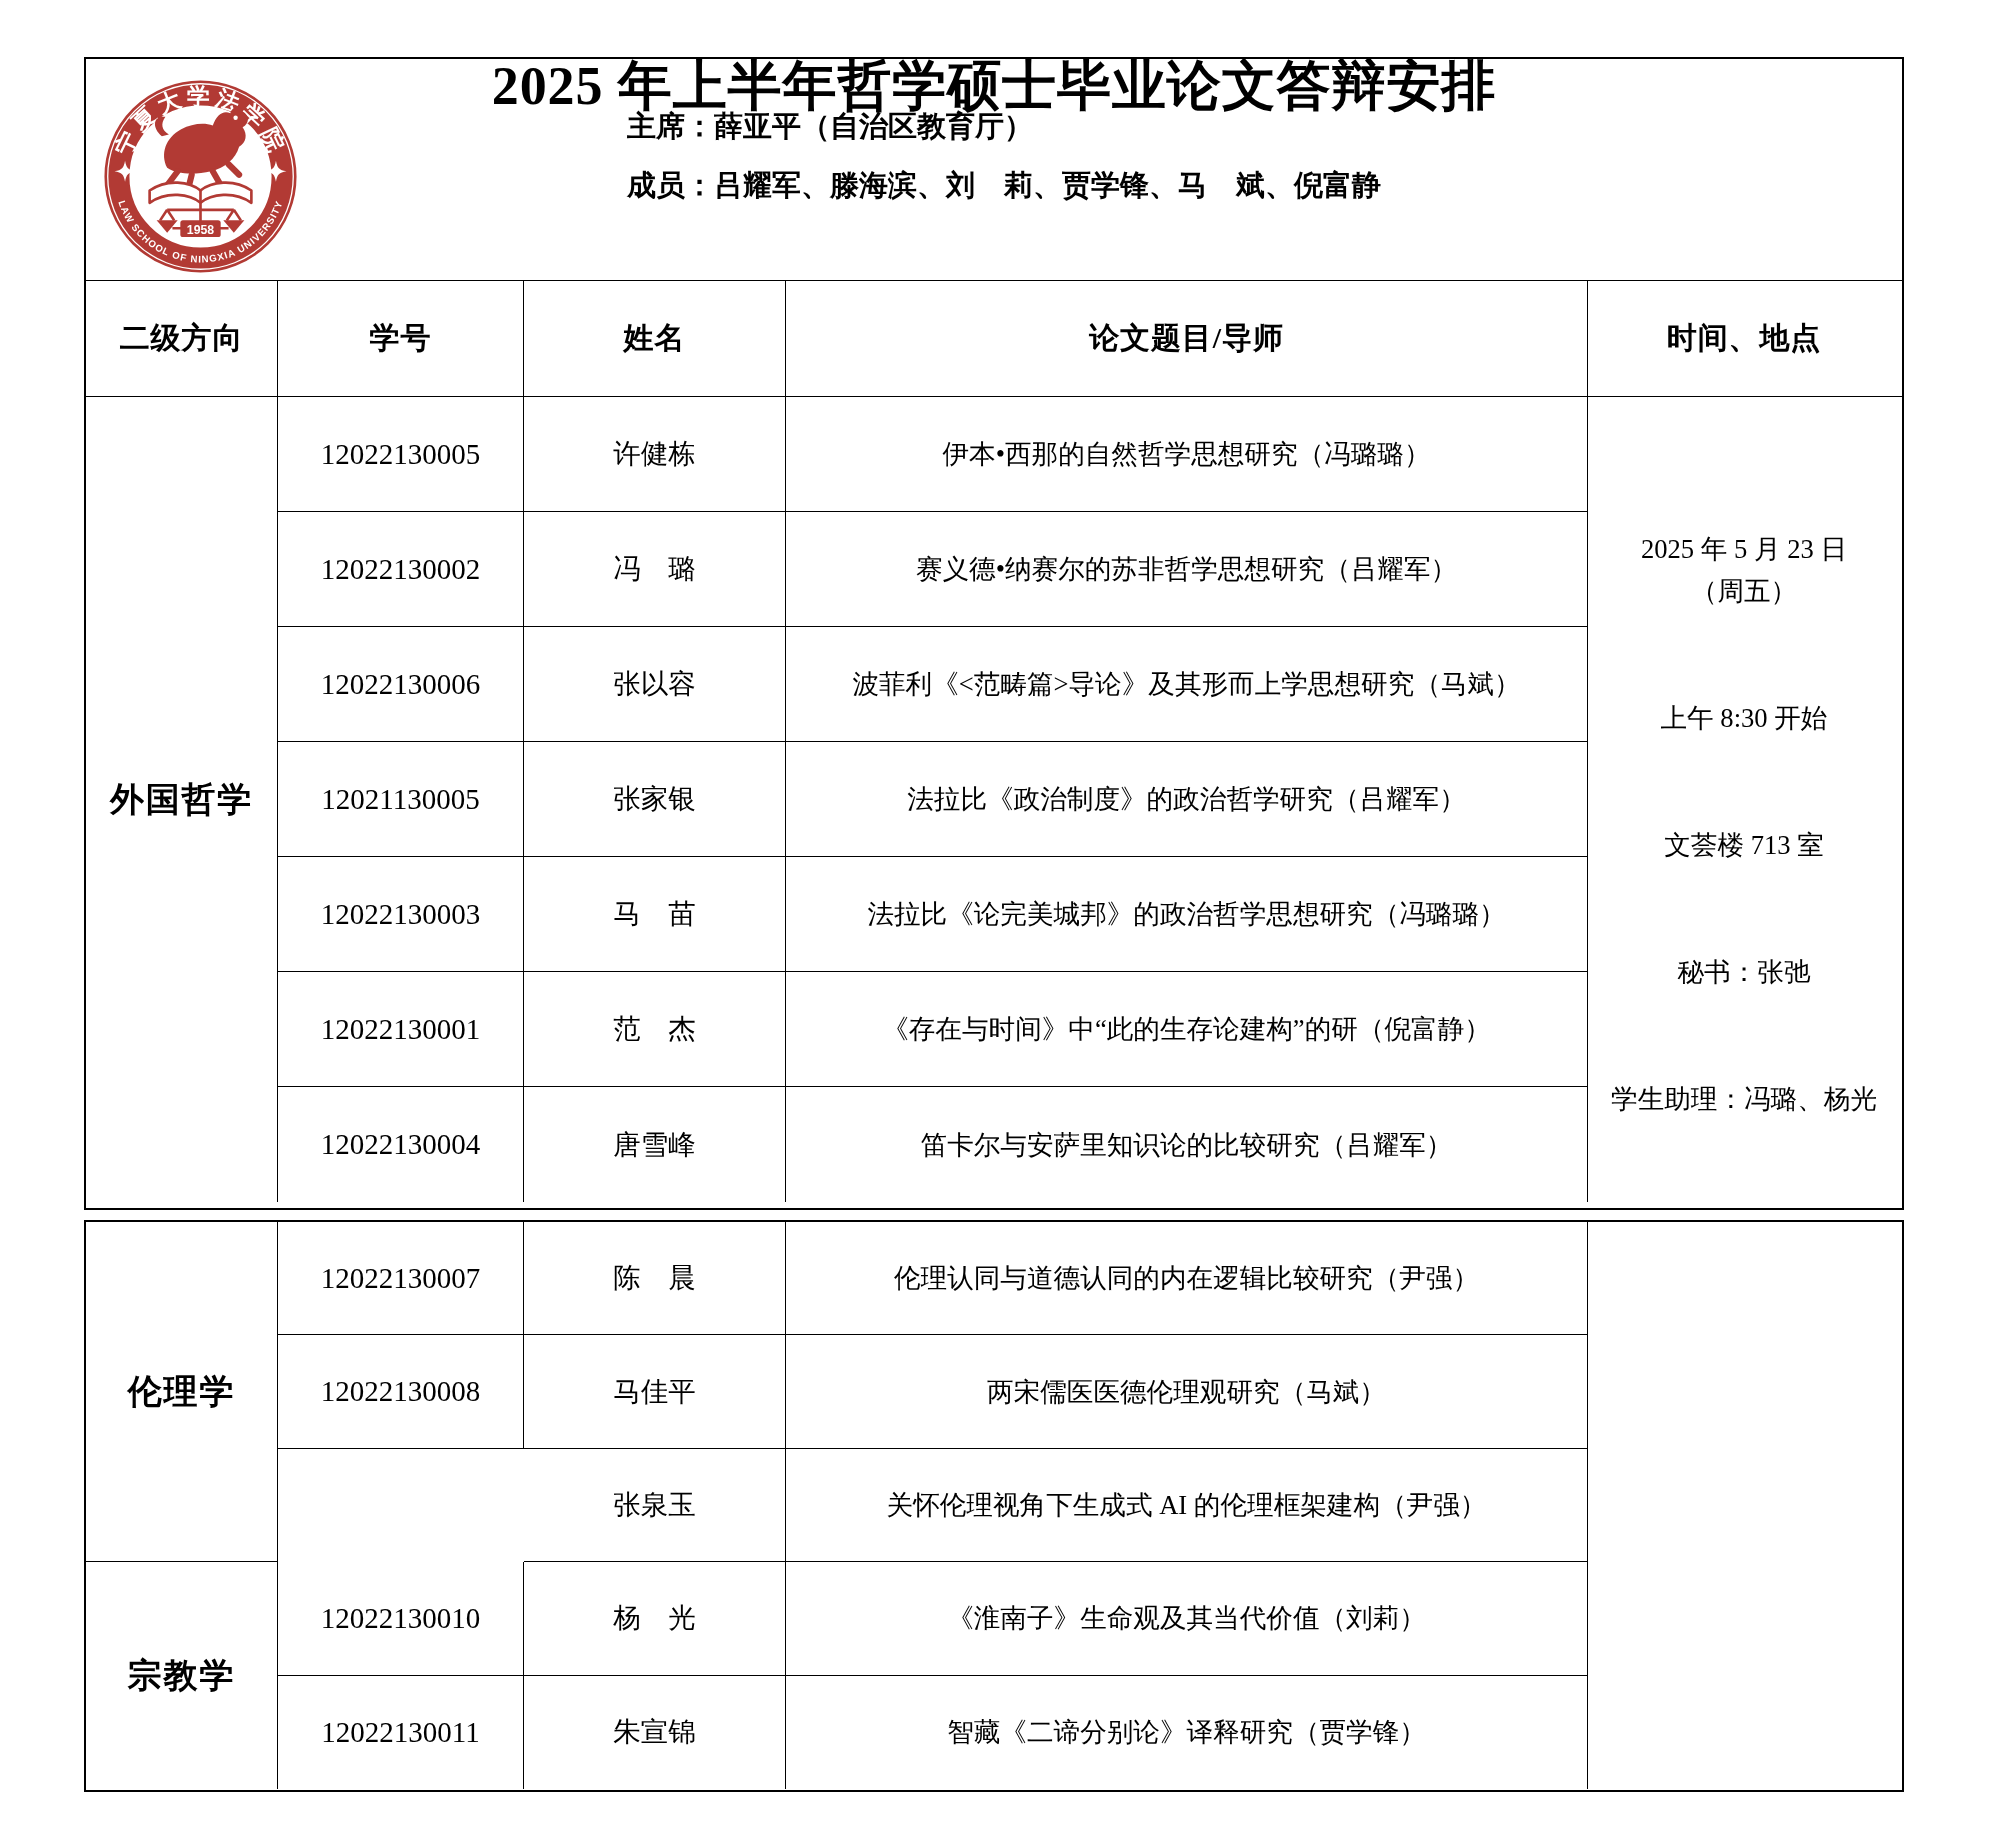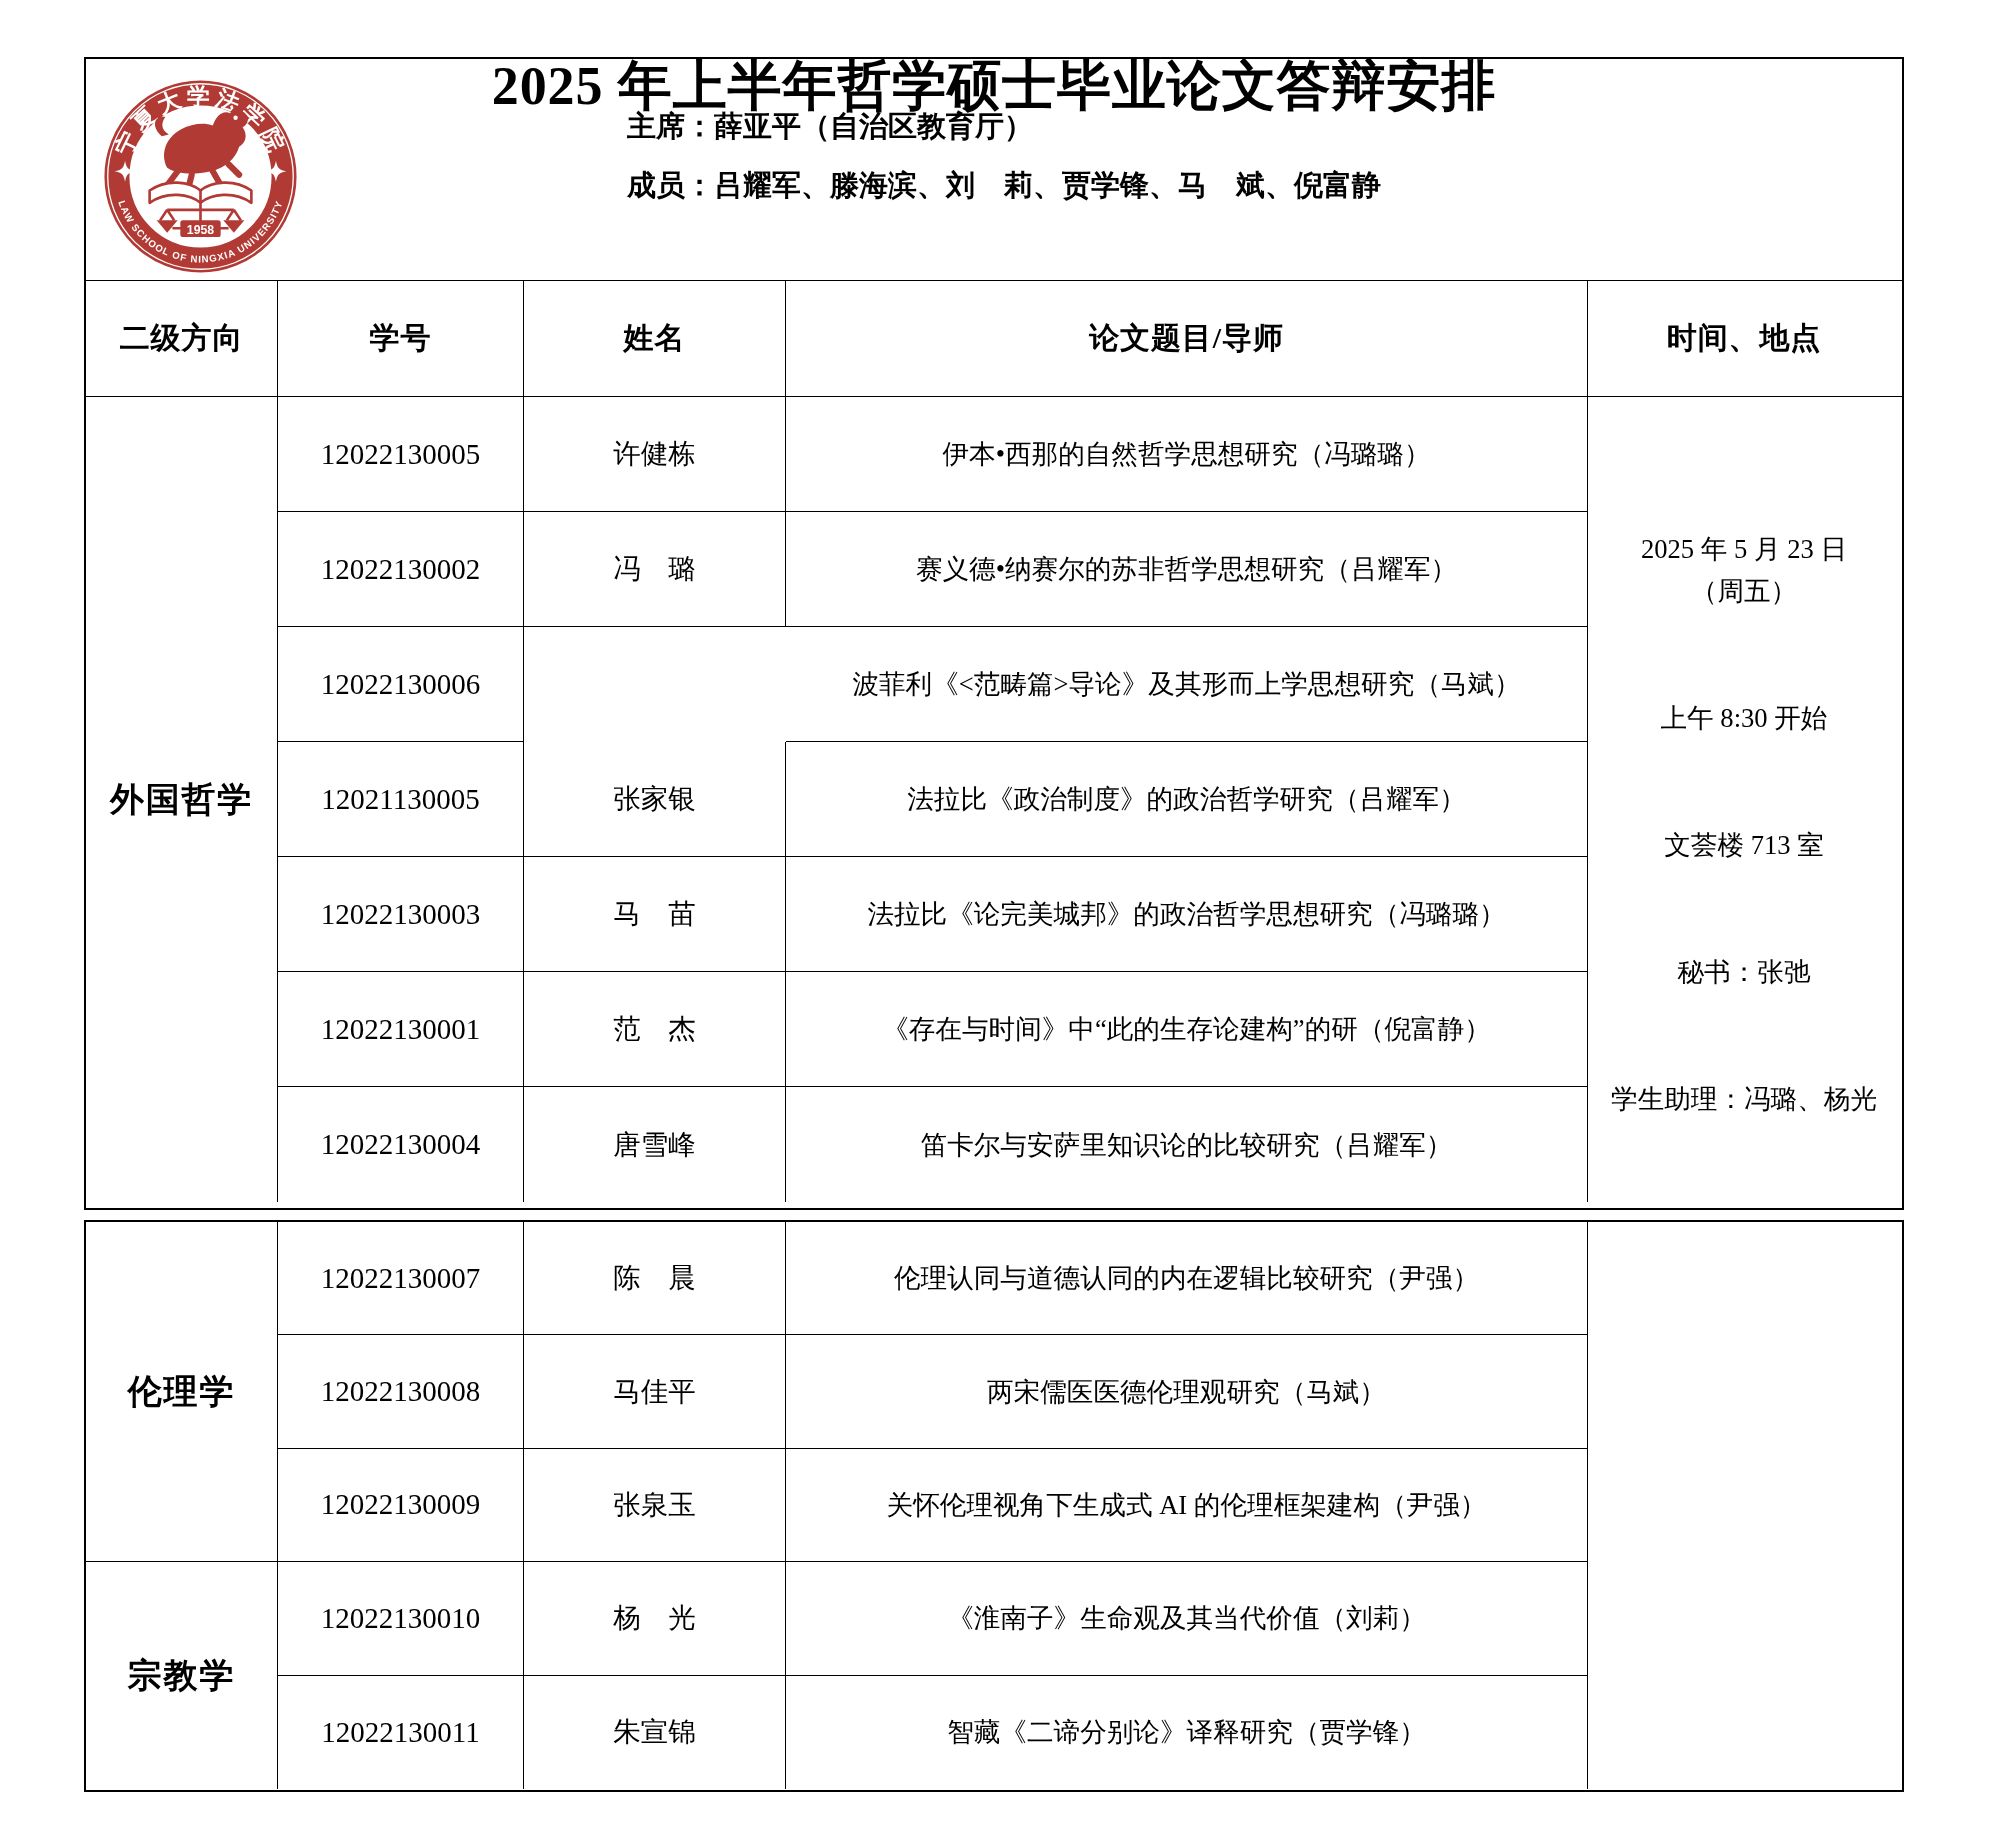--- a/index.html
+++ b/index.html
@@ -98,20 +98,21 @@
 
     <div class="grid" id="body1">
         <div class="cell dir-cell bR" style="grid-area: 1 / 1 / span 7;">外国哲学</div>
         <div class="cell id-cell bR bB" style="grid-area: 1 / 2;">12022130005</div>
         <div class="cell name-cell bR bB" style="grid-area: 1 / 3;">许健栋</div>
         <div class="cell title-cell bR bB" style="grid-area: 1 / 4;">伊本•西那的自然哲学思想研究（冯璐璐）</div>
         <div class="cell id-cell bR bB" style="grid-area: 2 / 2;">12022130002</div>
         <div class="cell title-cell bR bB" style="grid-area: 2 / 4;">赛义德•纳赛尔的苏非哲学思想研究（吕耀军）</div>
         <div class="cell name-cell bR bB" style="grid-area: 2 / 3;">冯　璐</div>
         <div class="cell id-cell bR bB" style="grid-area: 3 / 2;">12022130006</div>
+        <div class="cell name-cell bR bB" style="grid-area: 3 / 3;">张以容</div>
         <div class="cell title-cell bR bB" style="grid-area: 3 / 4;">波菲利《&lt;范畴篇&gt;导论》及其形而上学思想研究（马斌）</div>
         <div class="cell id-cell bR bB" style="grid-area: 4 / 2;">12021130005</div>
         <div class="cell name-cell bR bB" style="grid-area: 4 / 3;">张家银</div>
         <div class="cell title-cell bR bB" style="grid-area: 4 / 4;">法拉比《政治制度》的政治哲学研究（吕耀军）</div>
         <div class="cell id-cell bR bB" style="grid-area: 5 / 2;">12022130003</div>
         <div class="cell name-cell bR bB" style="grid-area: 5 / 3;">马　苗</div>
         <div class="cell title-cell bR bB" style="grid-area: 5 / 4;">法拉比《论完美城邦》的政治哲学思想研究（冯璐璐）</div>
         <div class="cell id-cell bR bB" style="grid-area: 6 / 2;">12022130001</div>
         <div class="cell name-cell bR bB" style="grid-area: 6 / 3;">范　杰</div>
         <div class="cell title-cell bR bB" style="grid-area: 6 / 4;">《存在与时间》中“此的生存论建构”的研（倪富静）</div>
@@ -131,21 +132,20 @@
 
   <div class="tbl" id="table2">
     <div class="grid" id="body2">
         <div class="cell dir-cell bR bB" style="grid-area: 1 / 1 / span 3;">伦理学</div>
         <div class="cell id-cell bR bB" style="grid-area: 1 / 2;">12022130007</div>
         <div class="cell name-cell bR bB" style="grid-area: 1 / 3;">陈　晨</div>
         <div class="cell title-cell bR bB" style="grid-area: 1 / 4;">伦理认同与道德认同的内在逻辑比较研究（尹强）</div>
         <div class="cell id-cell bR bB" style="grid-area: 2 / 2;">12022130008</div>
         <div class="cell name-cell bR bB" style="grid-area: 2 / 3;">马佳平</div>
         <div class="cell title-cell bR bB" style="grid-area: 2 / 4;">两宋儒医医德伦理观研究（马斌）</div>
-        <div class="cell id-cell bR bB" style="grid-area: 3 / 2;">12022130009</div>
         <div class="cell name-cell bR bB" style="grid-area: 3 / 3;">张泉玉</div>
         <div class="cell title-cell bR bB" style="grid-area: 3 / 4;">关怀伦理视角下生成式 AI 的伦理框架建构（尹强）</div>
         <div class="cell dir-cell bR" style="grid-area: 4 / 1 / span 2;">宗教学</div>
         <div class="cell id-cell bR bB" style="grid-area: 4 / 2;">12022130010</div>
         <div class="cell name-cell bR bB" style="grid-area: 4 / 3; font-family: Liberation Serif, serif;">杨　光</div>
         <div class="cell title-cell bR bB" style="grid-area: 4 / 4;">《淮南子》生命观及其当代价值（刘莉）</div>
         <div class="cell id-cell bR" style="grid-area: 5 / 2;">12022130011</div>
         <div class="cell name-cell bR" style="grid-area: 5 / 3;">朱宣锦</div>
         <div class="cell title-cell bR" style="grid-area: 5 / 4;">智藏《二谛分别论》译释研究（贾学锋）</div>
         <div class="cell time-cell" style="grid-area: 1 / 5 / span 5;"></div>

